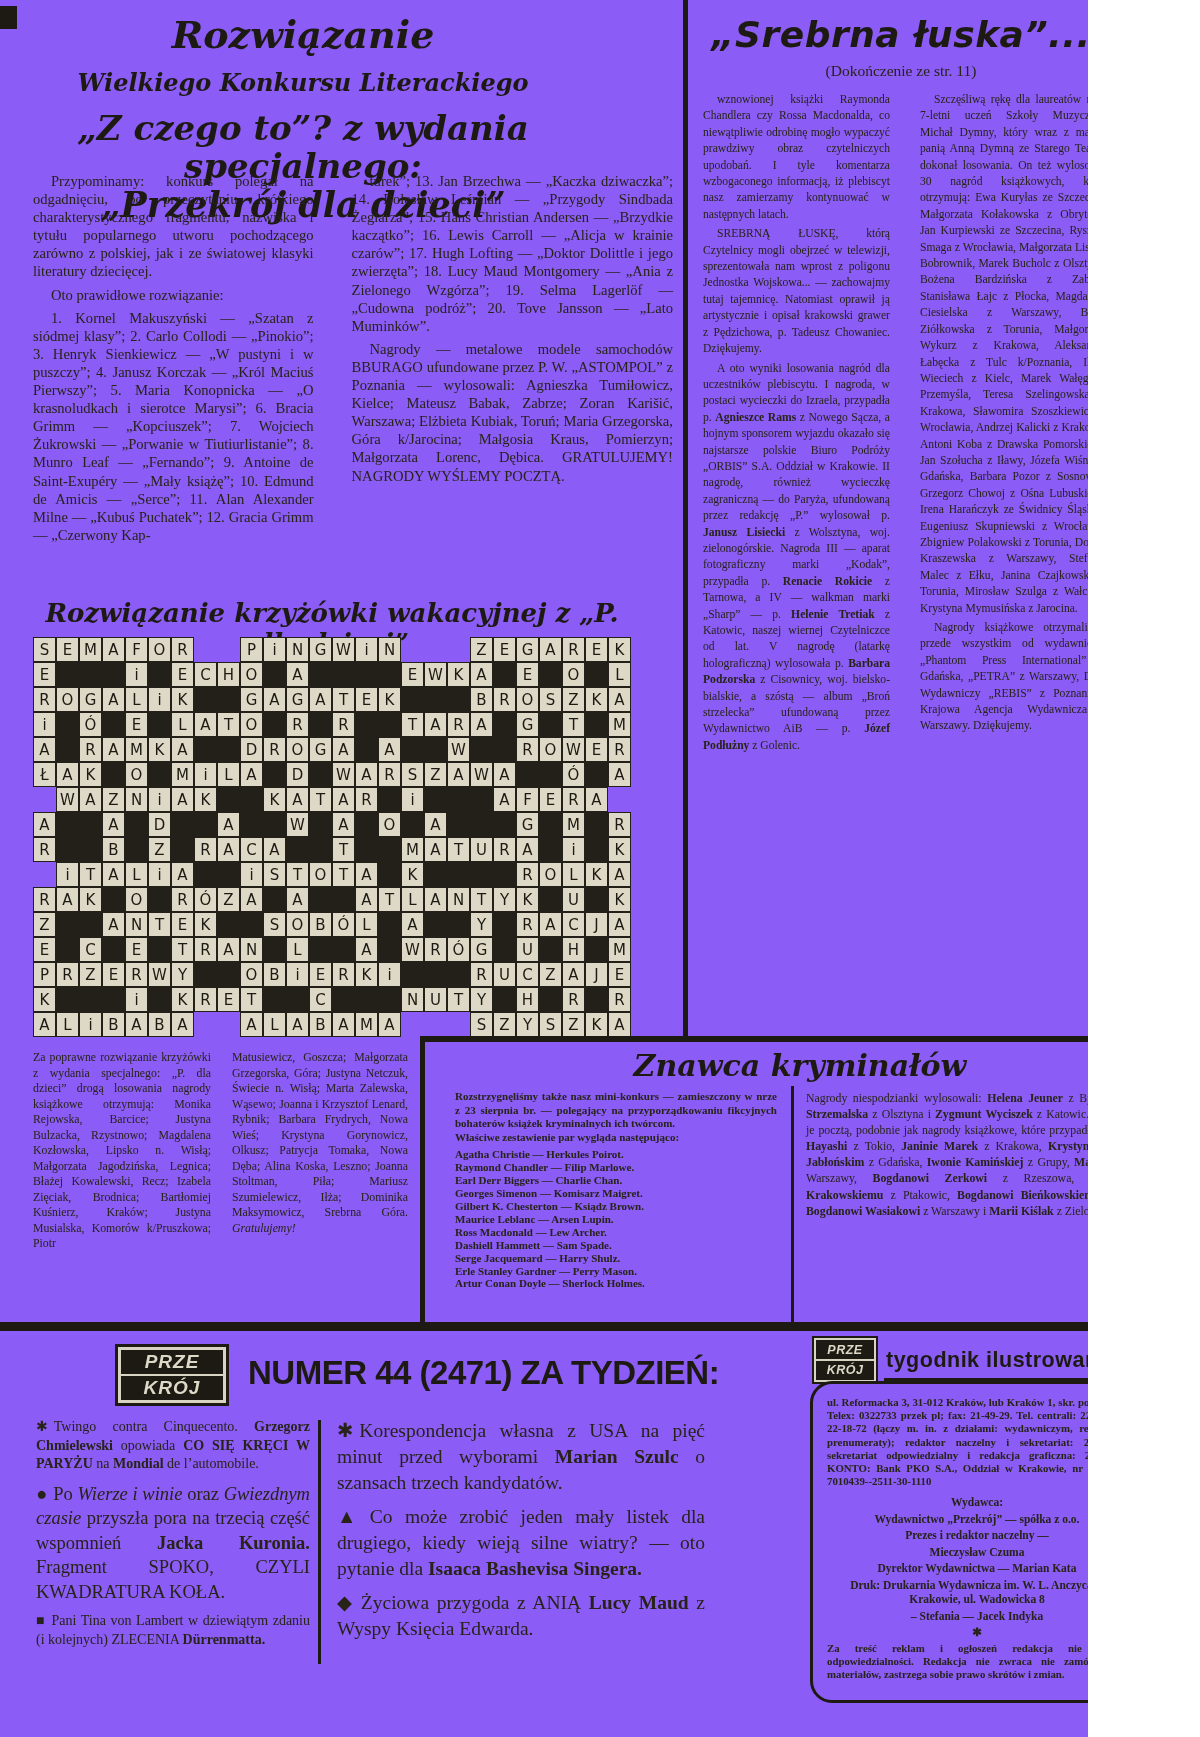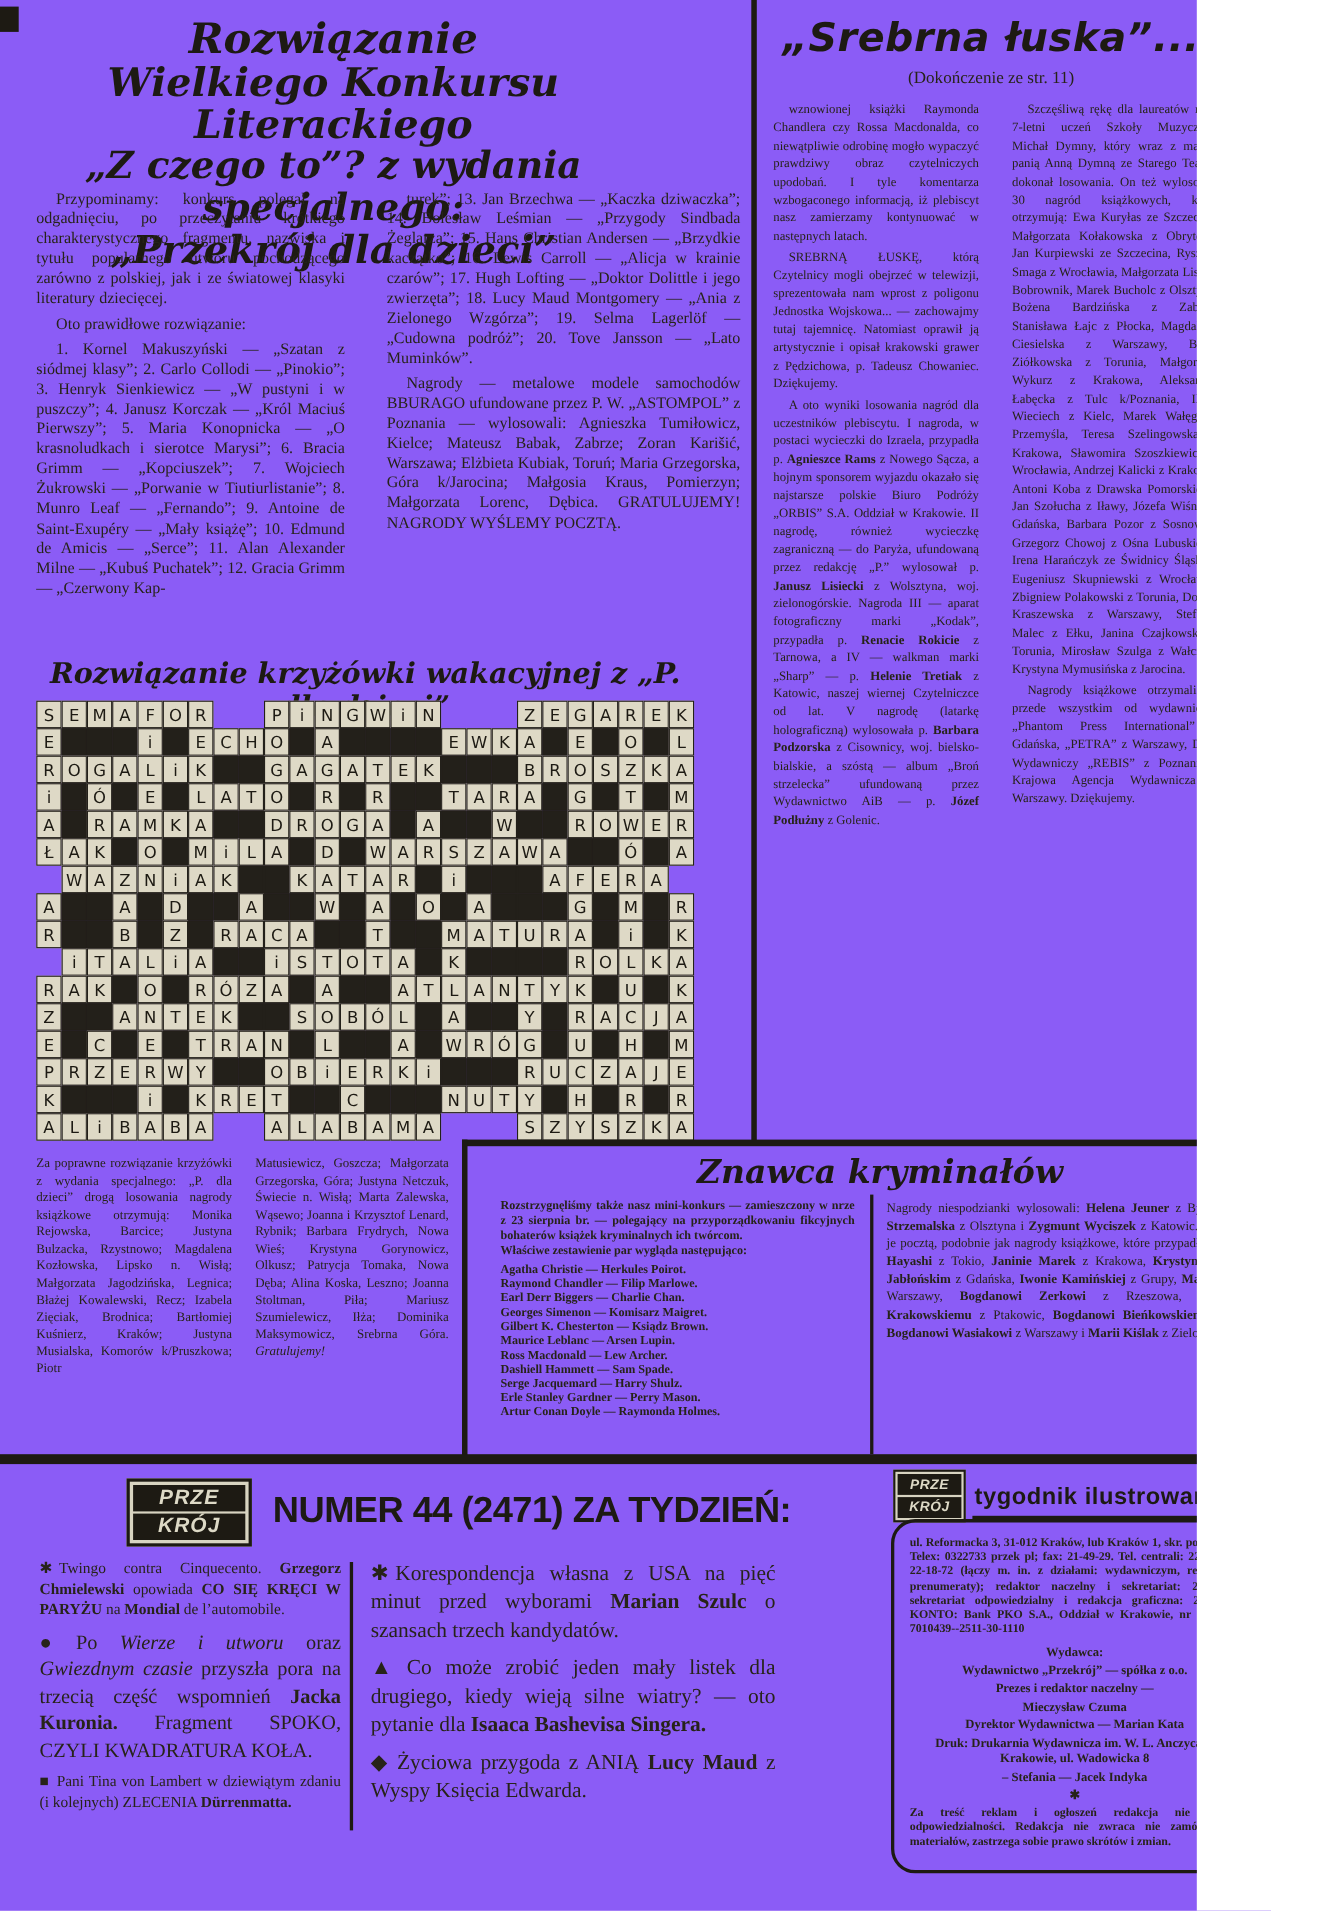--- a/index.html
+++ b/index.html
@@ -18,21 +18,21 @@
   .znawca-left-rule{left:420px;top:1036px;width:5px;height:290px;background:#1d1a13;}
   .znawca-mid-rule{left:791px;top:1086px;width:3px;height:236px;background:#1d1a13;}
   .big-separator{left:0;top:1322px;width:1200px;height:9px;background:#1d1a13;}
   .teaser-divider{left:318px;top:1420px;width:3px;height:244px;background:#1d1a13;}
   .tagline-underline{left:884px;top:1378px;width:260px;height:3px;background:#1d1a13;}
 
   
   .lt-heading{left:33px;top:14px;width:540px;font-family:"DejaVu Serif",serif;
               font-style:italic;font-weight:bold;color:#1d1a13;}
   .lt-heading .hl1{font-size:38px;line-height:42px;}
-  .lt-heading .hl2{font-size:36px;line-height:38px;}
+  .lt-heading .hl2{font-size:24px;line-height:53px;}
   .lt-heading .hl3{font-size:34px;line-height:38px;}
   .lt-heading .hl4{font-size:35px;line-height:39px;}
   .lt-cols{left:33px;top:172px;width:640px;display:flex;gap:38px;}
   .lt-col1{width:288px;}
   .lt-col2{width:330px;}
   .lt-cols p{margin:0 0 5px 0;font-size:14.6px;line-height:18.1px;text-indent:18px;}
 
   
   .cw-heading{left:33px;top:598px;width:598px;font-family:"DejaVu Serif",serif;
               font-style:italic;font-weight:bold;font-size:26px;color:#1d1a13;}
@@ -604,36 +604,36 @@
         <div>Agatha Christie — Herkules Poirot.</div>
         <div>Raymond Chandler — Filip Marlowe.</div>
         <div>Earl Derr Biggers — Charlie Chan.</div>
         <div>Georges Simenon — Komisarz Maigret.</div>
         <div>Gilbert K. Chesterton — Ksiądz Brown.</div>
         <div>Maurice Leblanc — Arsen Lupin.</div>
         <div>Ross Macdonald — Lew Archer.</div>
         <div>Dashiell Hammett — Sam Spade.</div>
         <div>Serge Jacquemard — Harry Shulz.</div>
         <div>Erle Stanley Gardner — Perry Mason.</div>
-        <div>Artur Conan Doyle — Raymonda Holmes.</div>
+        <div>Artur Conan Doyle — Sherlock Holmes.</div>
       </div>
   </div>
   <div class="abs zn-right justify">Nagrody niespodzianki wylosowali: <span class="st-b">Helena Jeuner</span> z Bytomia, <span class="st-b">Maria Strzemalska</span> z Olsztyna i <span class="st-b">Zygmunt Wyciszek</span> z Katowic. Przekazujemy je pocztą, podobnie jak nagrody książkowe, które przypadły: <span class="st-b">Katarzynie Hayashi</span> z Tokio, <span class="st-b">Janinie Marek</span> z Krakowa, <span class="st-b">Krystynie i Markowi Jabłońskim</span> z Gdańska, <span class="st-b">Iwonie Kamińskiej</span> z Grupy, <span class="st-b">Marii Pawlinie</span> z Warszawy, <span class="st-b">Bogdanowi Zerkowi</span> z Rzeszowa, <span class="st-b">Kazimierzowi Krakowskiemu</span> z Ptakowic, <span class="st-b">Bogdanowi Bieńkowskiemu</span> z Lublina, <span class="st-b">Bogdanowi Wasiakowi</span> z Warszawy i <span class="st-b">Marii Kiślak</span> z Zielonej Góry.</div>
 
   <div class="abs big-separator"></div>
 
   <div class="abs logo-box ni-logo">
     <div class="logo-bar">PRZE</div>
     <div class="logo-bar">KRÓJ</div>
   </div>
   <div class="abs ni-heading">NUMER 44 (2471) ZA TYDZIEŃ:</div>
   <div class="abs teaser-divider"></div>
   <div class="abs teaser-col teaser-col1">
       <div class="teaser-item tz-s"><span class="bullet">✱</span>Twingo contra Cinquecento. <span class="st-b">Grzegorz Chmielewski</span> opowiada <span class="st-b">CO SIĘ KRĘCI W PARYŻU</span> na <span class="st-b">Mondial</span> de l’automobile.</div>
-      <div class="teaser-item tz-l"><span class="bullet">●</span>Po <span class="st-i">Wierze i utworu</span> oraz <span class="st-i">Gwiezdnym czasie</span> przyszła pora na trzecią część wspomnień <span class="st-b">Jacka Kuronia.</span> Fragment SPOKO, CZYLI KWADRATURA KOŁA.</div>
+      <div class="teaser-item tz-l"><span class="bullet">●</span>Po <span class="st-i">Wierze i winie</span> oraz <span class="st-i">Gwiezdnym czasie</span> przyszła pora na trzecią część wspomnień <span class="st-b">Jacka Kuronia.</span> Fragment SPOKO, CZYLI KWADRATURA KOŁA.</div>
       <div class="teaser-item tz-s"><span class="bullet">■</span>Pani Tina von Lambert w dziewiątym zdaniu (i kolejnych) ZLECENIA <span class="st-b">Dürrenmatta.</span></div>
     </div>
   <div class="abs teaser-col teaser-col2">
       <div class="teaser-item tz-xl"><span class="bullet">✱</span>Korespondencja własna z USA na pięć minut przed wyborami <span class="st-b">Marian Szulc</span> o szansach trzech kandydatów.</div>
       <div class="teaser-item tz-xl"><span class="bullet">▲</span>Co może zrobić jeden mały listek dla drugiego, kiedy wieją silne wiatry? — oto pytanie dla <span class="st-b">Isaaca Bashevisa Singera.</span></div>
       <div class="teaser-item tz-xl"><span class="bullet">◆</span>Życiowa przygoda z ANIĄ <span class="st-b">Lucy Maud</span> z Wyspy Księcia Edwarda.</div>
     </div>
 
   <div class="abs logo-box mh-logo">
     <div class="logo-bar">PRZE</div>

